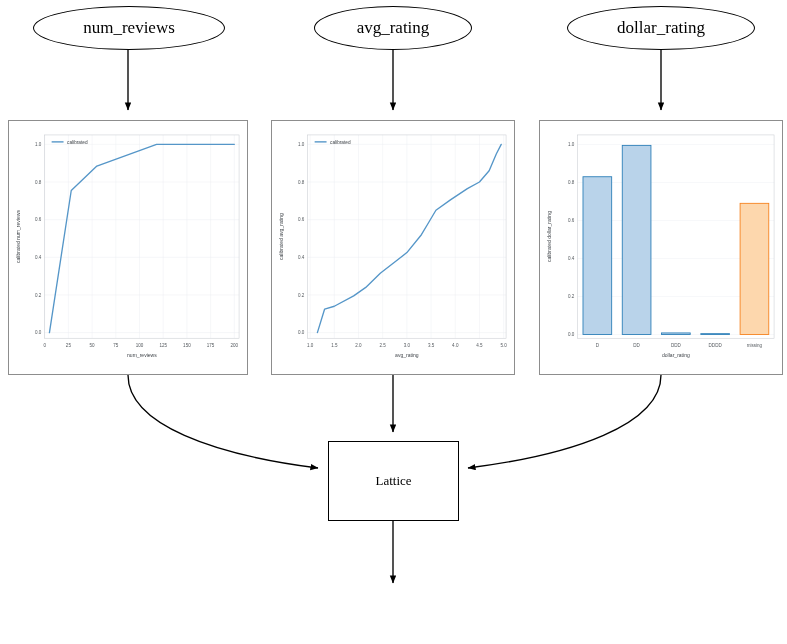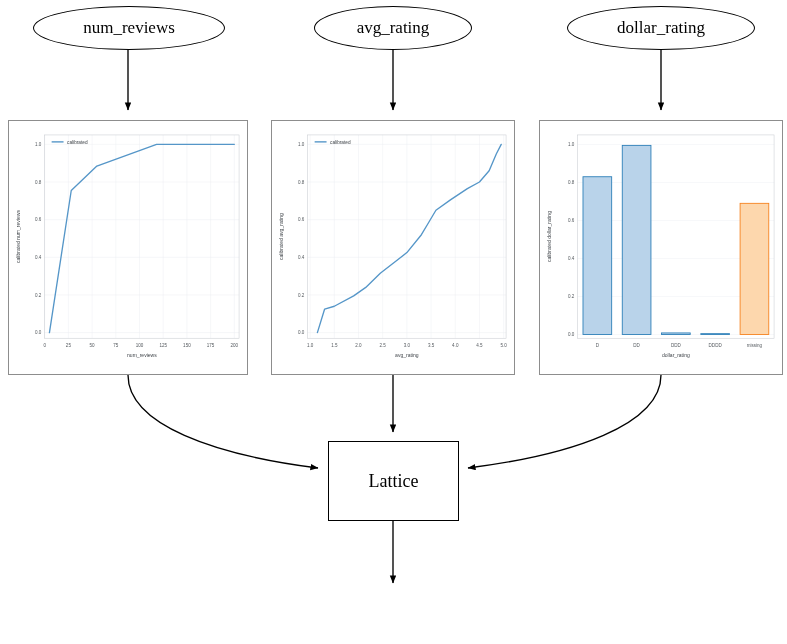--- a/index.html
+++ b/index.html
@@ -6,21 +6,21 @@
   body{width:787px;height:644px;position:relative;overflow:hidden;
        font-family:"Liberation Serif", serif;}
   #stage{position:absolute;left:0;top:0;width:659px;height:644px;}
   #edges{position:absolute;left:0;top:0;width:787px;height:644px;pointer-events:none;}
 
   .node-ellipse{position:absolute;display:flex;align-items:center;justify-content:center;
     border:1.1px solid #000;border-radius:50%;background:#fff;
     font-family:"Liberation Serif", serif;font-size:17px;color:#000;box-sizing:border-box;}
   .node-box{position:absolute;display:flex;align-items:center;justify-content:center;
     border:1.3px solid #000;background:#fff;
-    font-family:"Liberation Serif", serif;font-size:18px;color:#000;box-sizing:border-box;}
+    font-family:"Liberation Serif", serif;font-size:13px;color:#000;box-sizing:border-box;}
 
   .plotcard{position:absolute;background:#ffffff;border:1.6px solid #8d8d8d;box-sizing:border-box;}
   .plotsvg{display:block;width:100%;height:100%;}
 
   .ptick{font-family:"Liberation Sans", sans-serif;font-size:4.6px;fill:#555a5f;}
   .paxis{font-family:"Liberation Sans", sans-serif;font-size:5.1px;fill:#41464b;}
   .plegend{font-family:"Liberation Sans", sans-serif;font-size:4.8px;fill:#41464b;}
   .grid{stroke:#eceff3;stroke-width:.5;}
   .spine{stroke:#c9ccd1;stroke-width:.55;fill:none;}
   .curve{fill:none;stroke:#5596c8;stroke-width:1.35;stroke-linejoin:round;stroke-linecap:round;}

